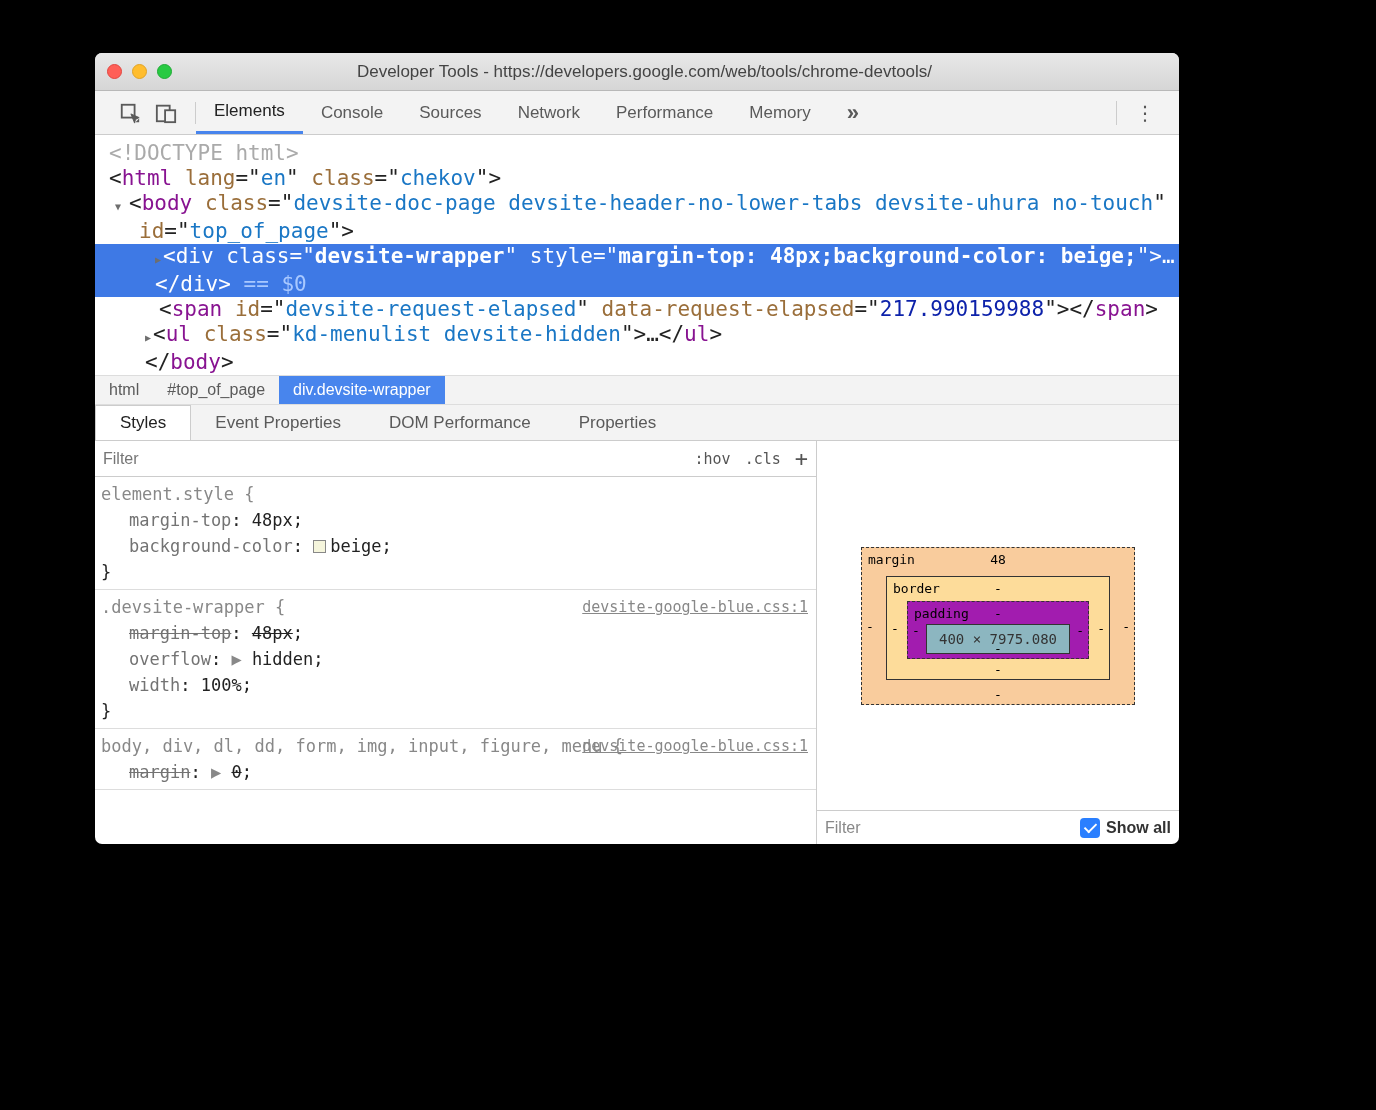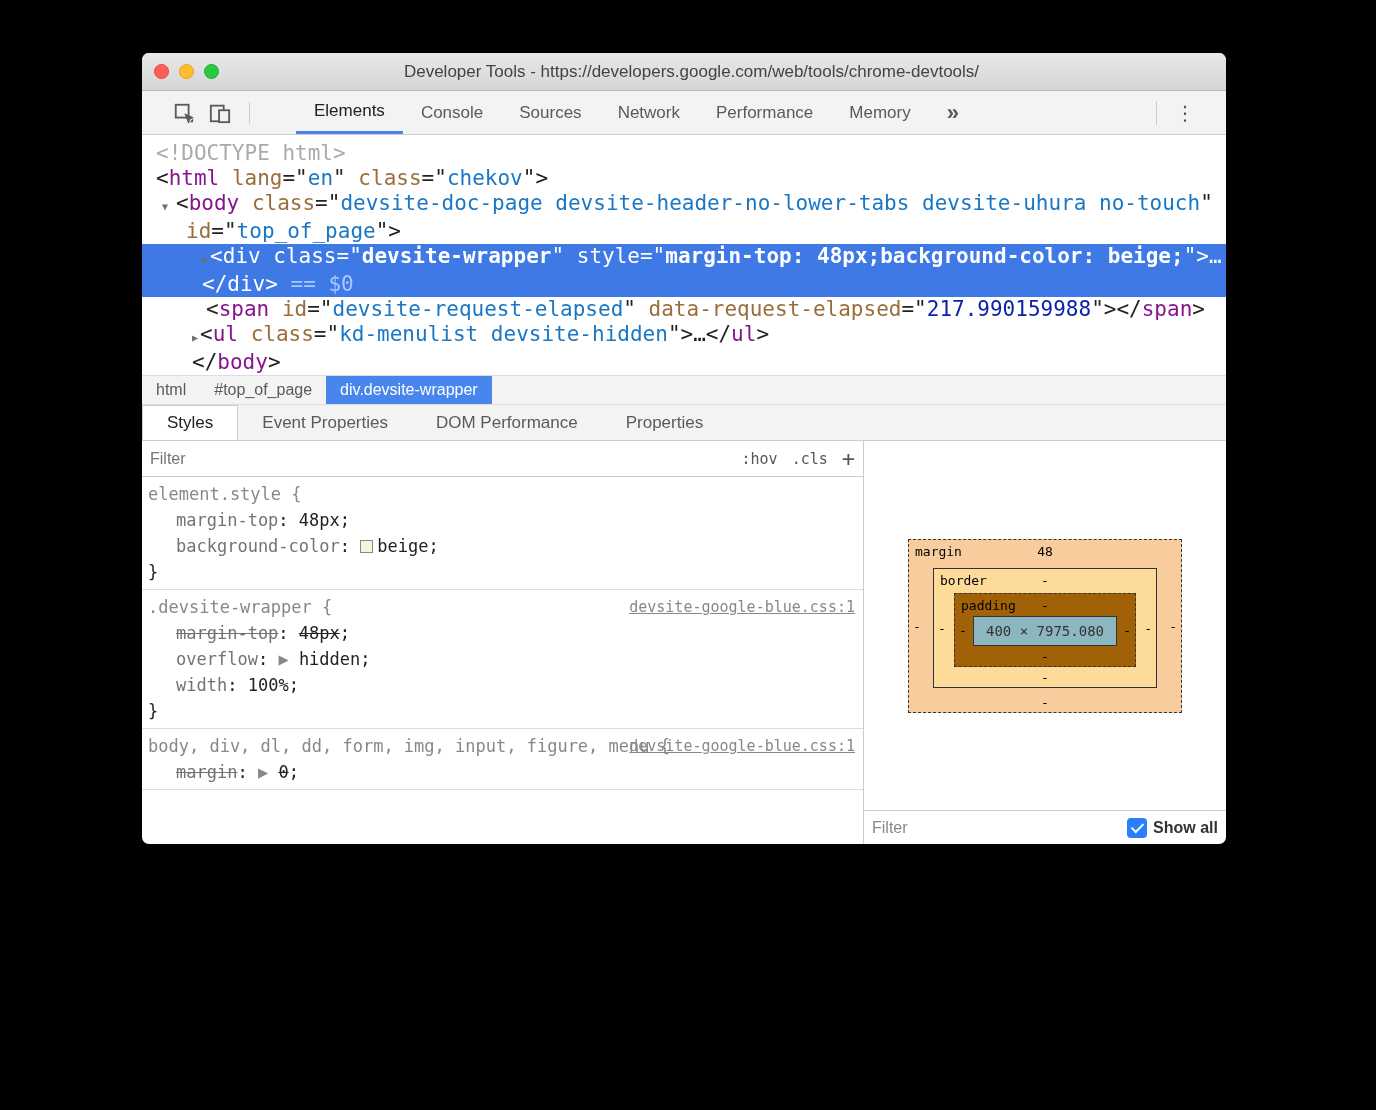--- a/index.html
+++ b/index.html
@@ -15,21 +15,20 @@
   top: 53px;
   left: 95px;
   width: 1084px;
   height: 791px;
   background: #fff;
   border-radius: 7px;
   box-shadow: 0 20px 60px rgba(0,0,0,0.5);
   overflow: hidden;
   display: flex;
   flex-direction: column;
-  margin-left: 47px;
 }
 .titlebar {
   height: 38px;
   background: linear-gradient(#e8e8e8, #d6d6d6);
   border-bottom: 1px solid #b8b8b8;
   display: flex;
   align-items: center;
   padding: 0 12px;
   gap: 10px;
 }
@@ -38,24 +37,23 @@
 .dot.red { background: #ff5f57; border: 0.5px solid #e24640; }
 .dot.yellow { background: #ffbd2e; border: 0.5px solid #e1a325; }
 .dot.green { background: #28ca42; border: 0.5px solid #1fab35; }
 .title { flex: 1; text-align: center; font-size: 17px; color: #444; padding-right: 60px; white-space: nowrap; overflow: hidden; }
 .toolbar {
   height: 44px;
   background: #f3f3f3;
   border-bottom: 1px solid #ccc;
   display: flex;
   align-items: center;
-  padding: 0 31px;
+  padding: 0 24px;
   font-size: 17px;
   color: #555;
-  gap: 46px;
 }
 .inspect-icons { display: flex; gap: 14px; padding-right: 18px; border-right: 1px solid #ccc; margin-right: 0; color: #5a5a5a;}
 .tbicon svg { width:22px; height:22px; display:block; }
 .tabs { display: flex; align-items: center; height: 100%; }
 .tab { padding: 0 18px; height: 100%; display: flex; align-items: center; cursor: default; color: #5a5a5a; }
 .tab.active { color: #222; border-bottom: 3px solid #4885ed; }
 .more { margin-left: auto; display: flex; align-items: center; gap: 20px; color: #555; padding-left: 18px; border-left: 1px solid #ccc; }
 .dom {
   background: #fff;
   font-family: Menlo, Consolas, monospace;
@@ -111,21 +109,21 @@
 .propk { color:#737373; }
 .propk.strike,.propv.strike { text-decoration: line-through; }
 .src { position:absolute; right:8px; top:4px; color:#888; text-decoration: underline; font-size:15px;}
 .swatch { display:inline-block; width:13px; height:13px; border:1px solid #888; background:#f5f5dc; vertical-align:-1px; margin-right:4px;}
 .tri { color:#888; }
 .right { width: 362px; display:flex; flex-direction:column; }
 .boxmodel { flex:1; display:flex; align-items:center; justify-content:center; }
 .bm { font-family: Menlo, monospace; font-size: 14px; }
 .bm-margin { background:#f9cc9d; border:1px dashed #333; padding: 28px 24px 24px; position:relative;}
 .bm-border { background:#fddc9a; border:1px solid #333; padding: 24px 20px 20px; position:relative;}
-.bm-padding { background:#a16207; border:1px dashed #333; padding: 22px 18px 20px; position:relative;}
+.bm-padding { background:#a21caf; border:1px dashed #333; padding: 22px 18px 4px; position:relative;}
 .bm-content { background:#8cb6c0; border:1px solid #333; padding: 6px 12px; color:#333;}
 .bm-label { position:absolute; top:4px; left:6px; font-size:13px;}
 .bm-top { position:absolute; top:4px; left:50%; transform:translateX(-50%); font-size:13px;}
 .bm-right { position:absolute; right:4px; top:50%; transform:translateY(-50%); font-size:13px;}
 .bm-bottom { position:absolute; bottom:2px; left:50%; transform:translateX(-50%); font-size:13px;}
 .bm-left { position:absolute; left:4px; top:50%; transform:translateY(-50%); font-size:13px;}
 .rfilter { height:34px; border-top:1px solid #ccc; display:flex; align-items:center; padding:0 8px; font-size:16px; color:#888;}
 .rfilter .chk { margin-left:auto; display:flex; align-items:center; gap:6px; color:#333;font-weight:bold;}
 .chkbox { width:20px; height:20px; background:#2a7fff; border-radius:4px; display:inline-flex; align-items:center; justify-content:center;}
 .chkbox::after { content:""; width:5px; height:10px; border:solid #fff; border-width:0 2.5px 2.5px 0; transform:rotate(45deg) translate(-1px,-1px);}

